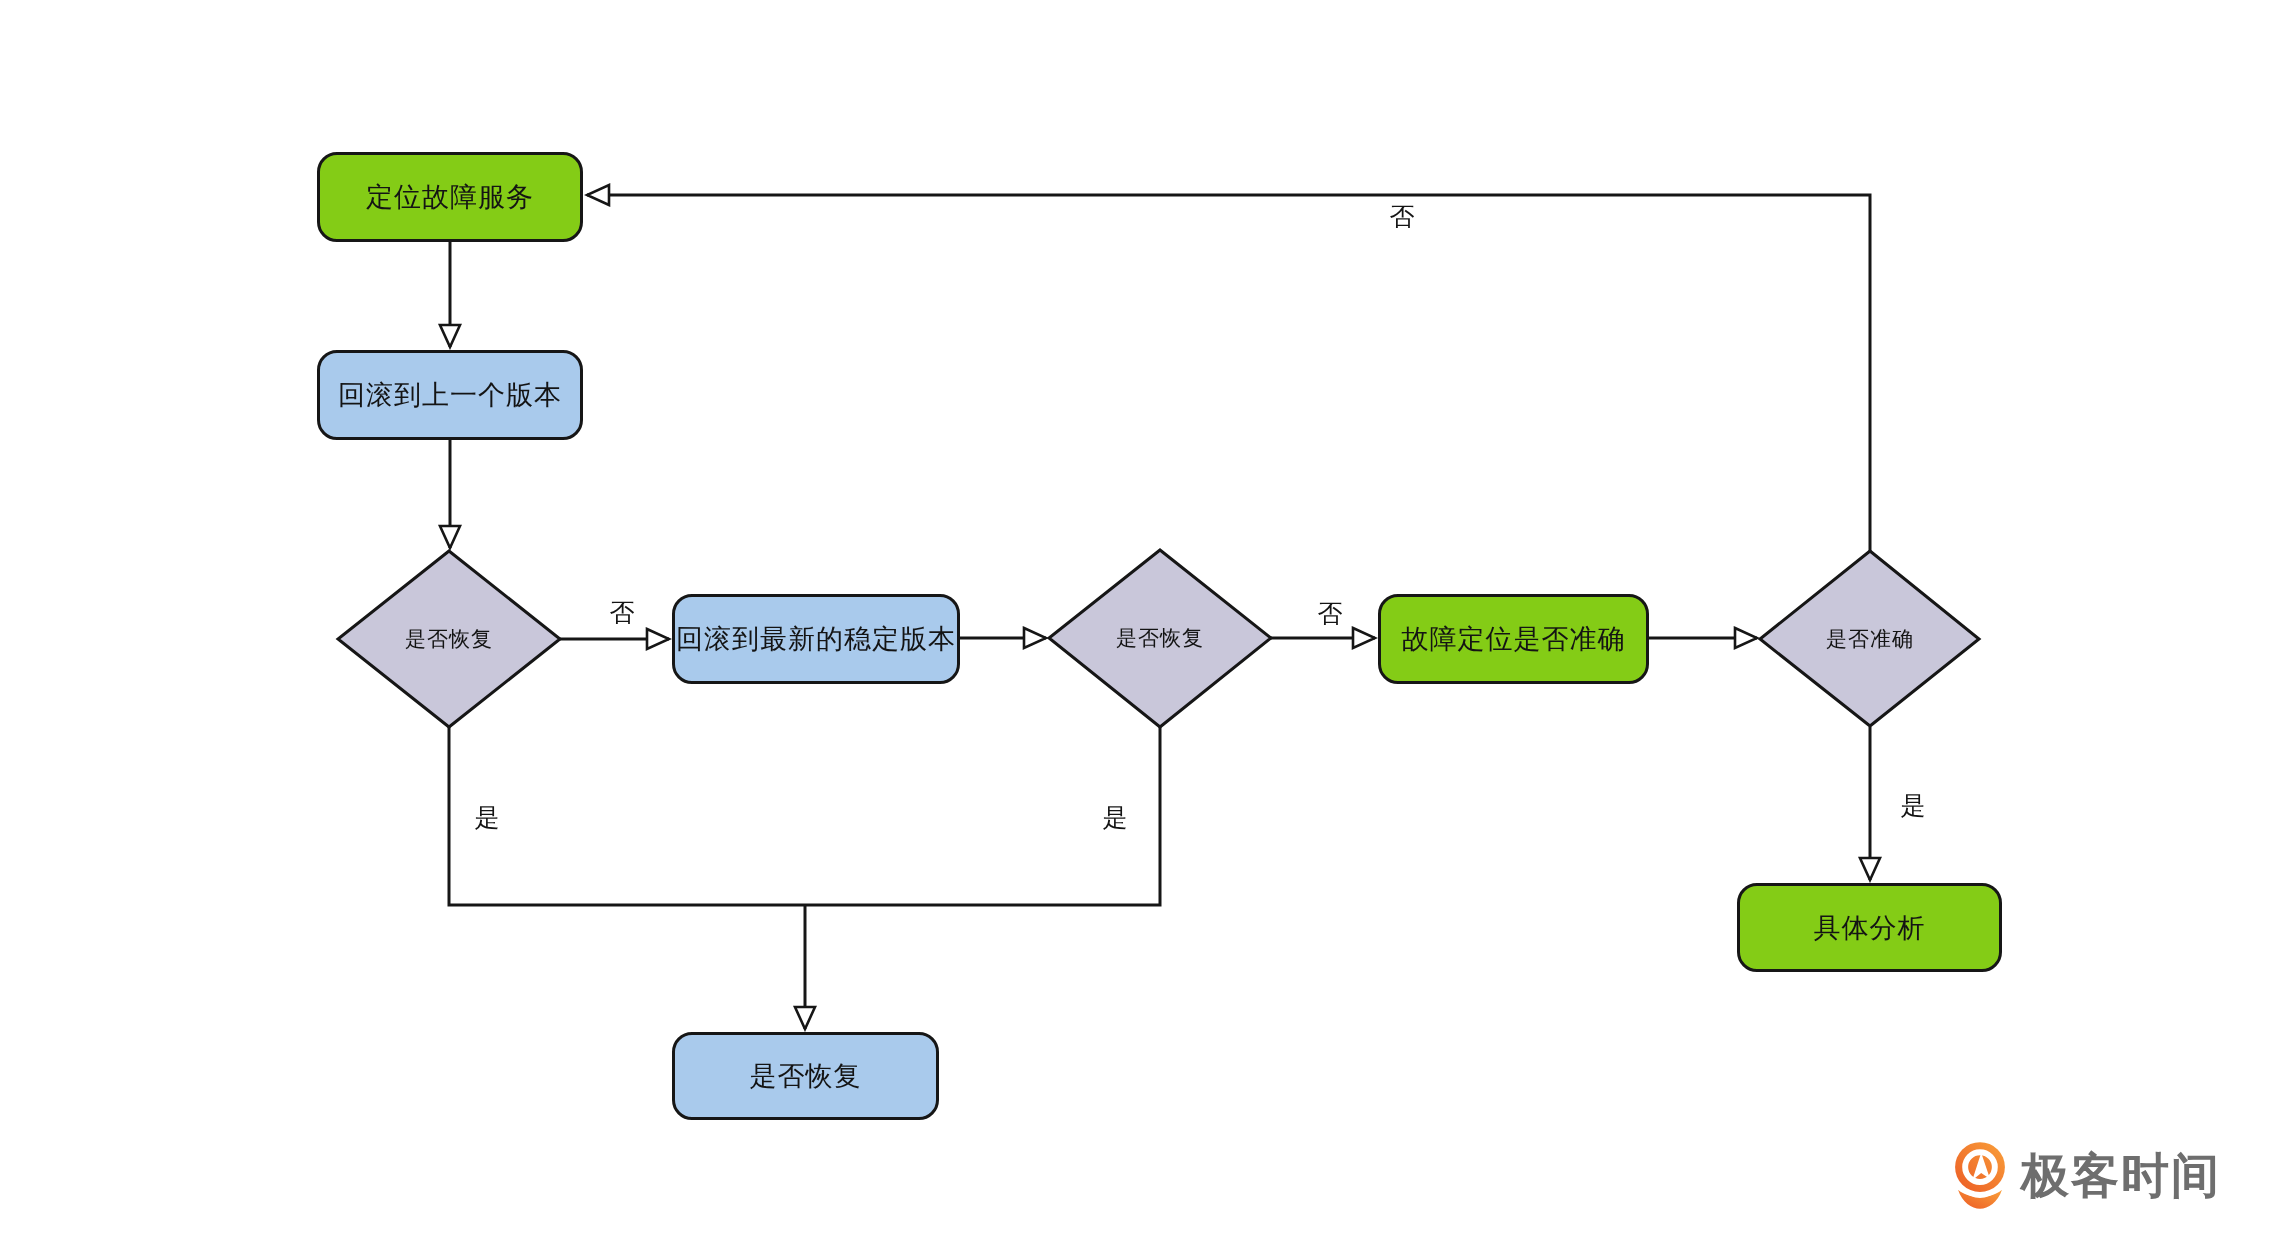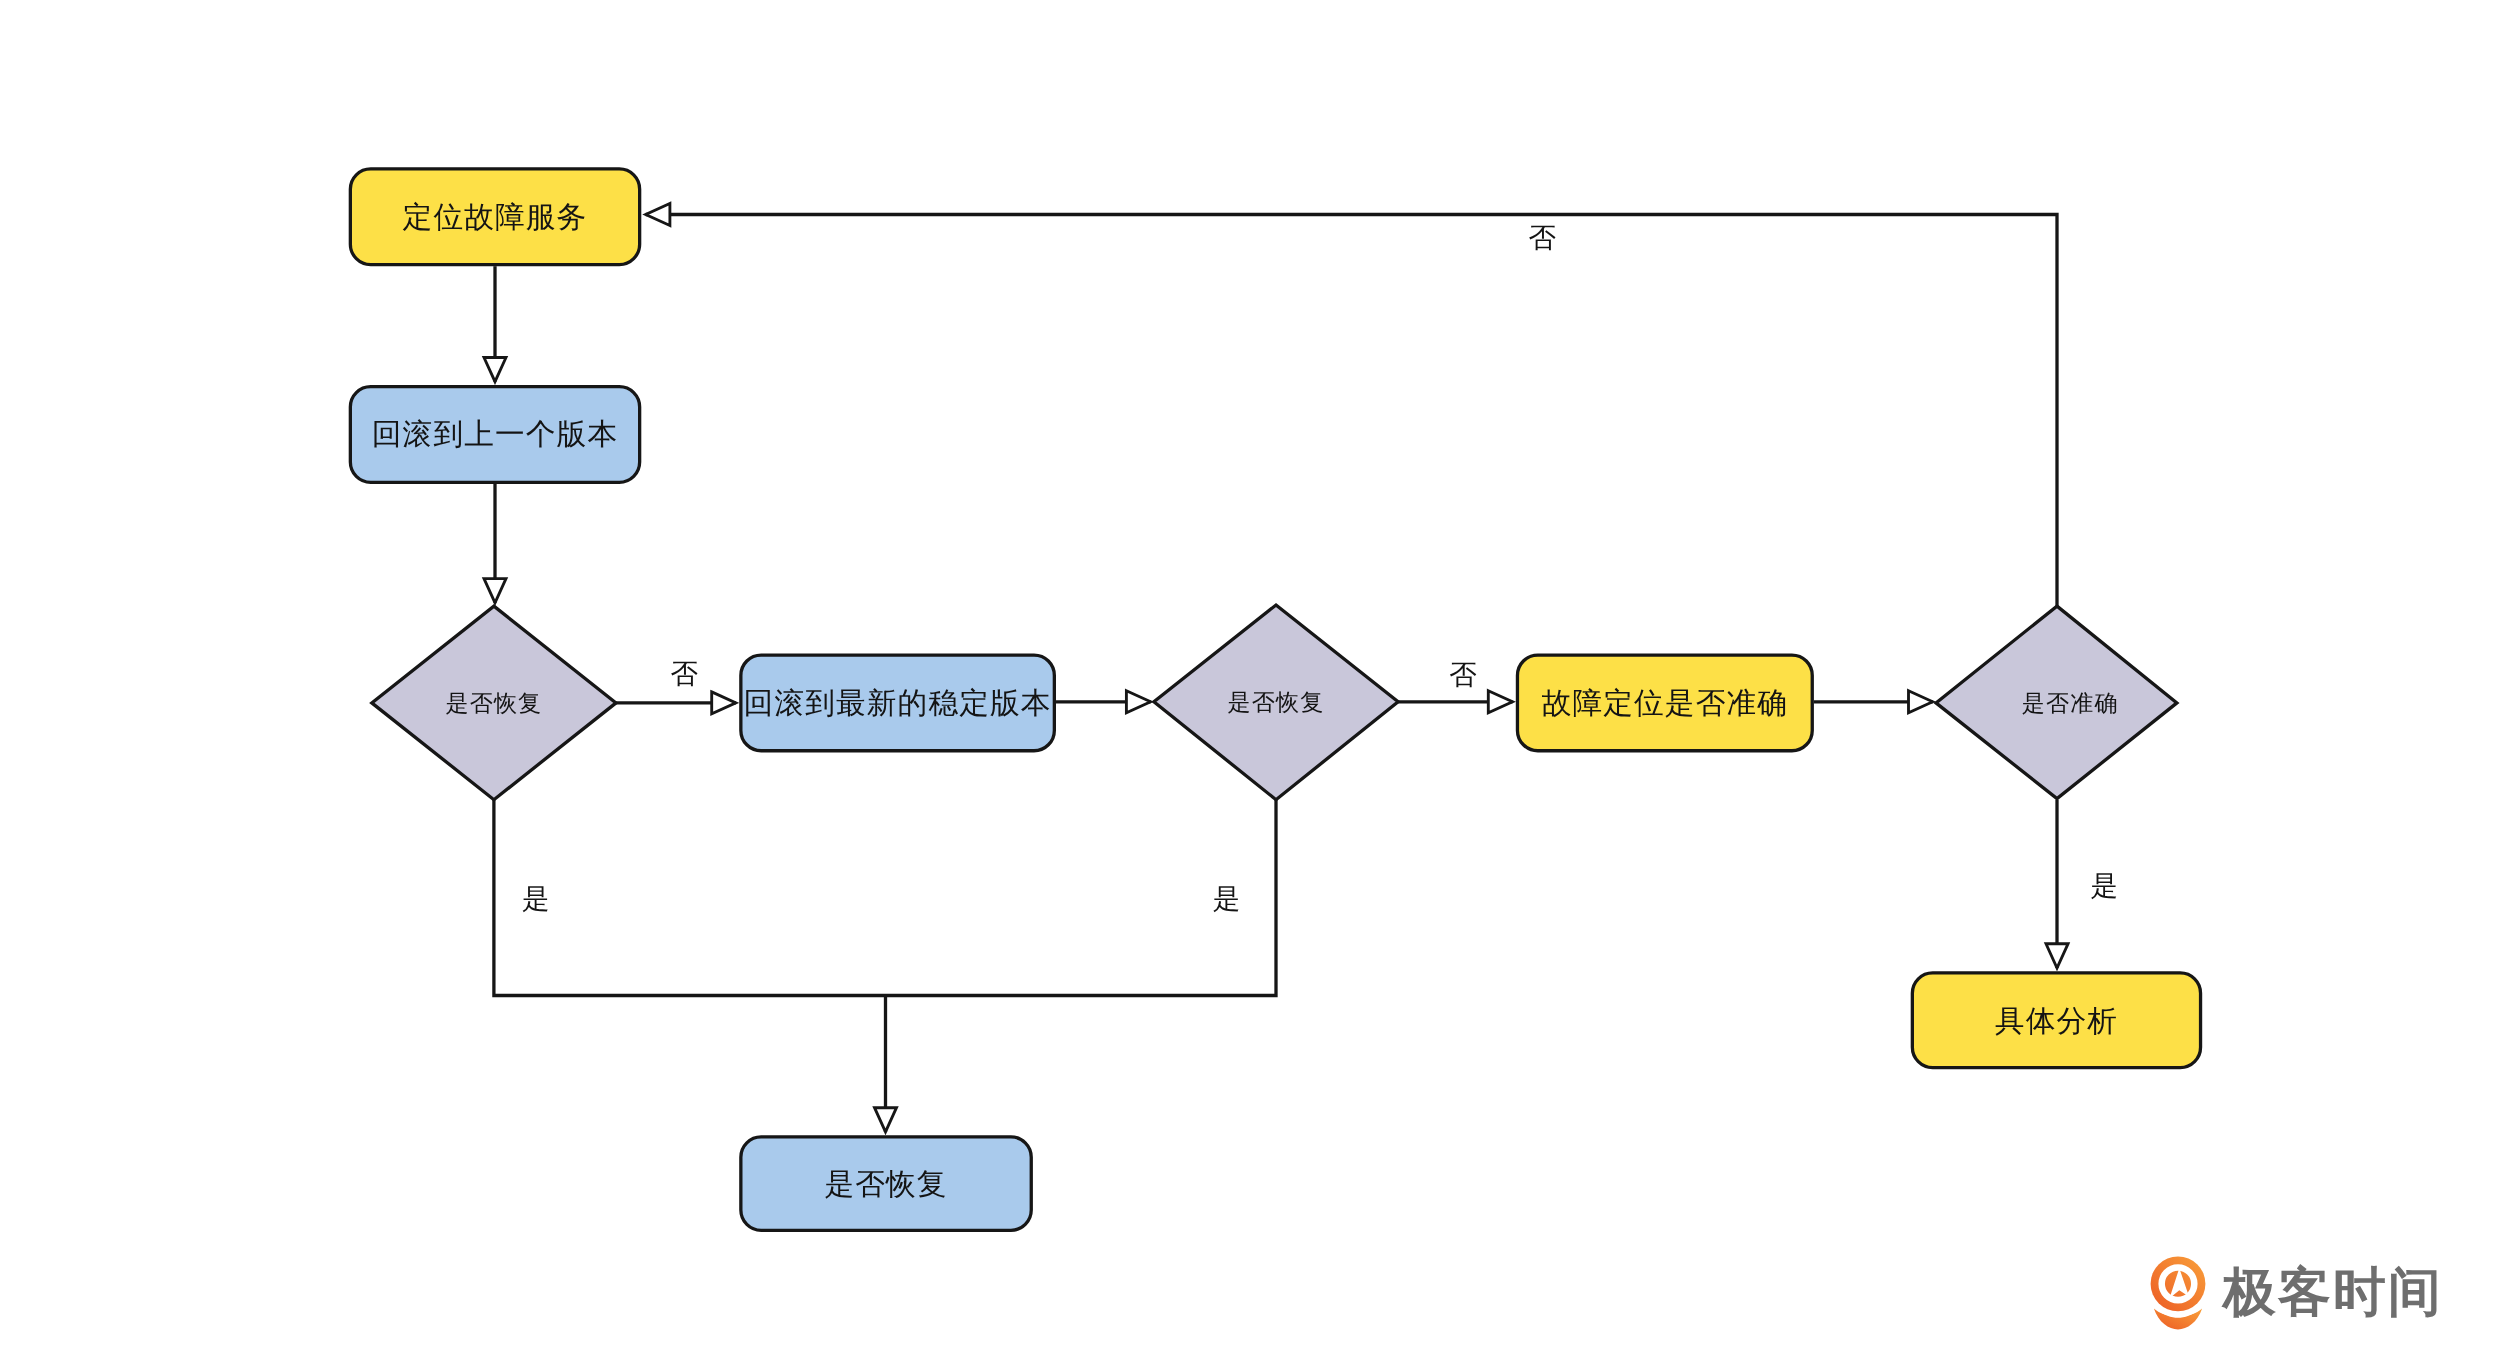--- a/index.html
+++ b/index.html
@@ -14,21 +14,21 @@
   .node {
     position:absolute;
     display:flex; align-items:center; justify-content:center;
     border:3px solid #161616;
     border-radius:20px;
     font-size:27px; font-weight:500; color:#141414;
     letter-spacing:1px;
     box-sizing:border-box;
     text-align:center;
   }
-  .node.yellow { background:#fde047;justify-content:center; }
+  .node.yellow { background:#84cc16;justify-content:center; }
   .node.blue   { background:#A9CAEC; }
   .diamond-label {
     position:absolute;
     transform:translate(-50%,-50%);
     font-size:21px; font-weight:500; color:#141414;
     letter-spacing:1px;
     white-space:nowrap;
   }
   .edge-label {
     position:absolute;
@@ -38,21 +38,21 @@
   }
   
   #n-locate      { left:317px;  top:152px;  width:266px; height:90px; }
   #n-rollprev    { left:317px;  top:350px;  width:266px; height:90px; }
   #n-rollstable  { left:672px;  top:594px;  width:288px; height:90px; }
   #n-accurateq   { left:1378px; top:594px;  width:271px; height:90px; }
   #n-analysis    { left:1737px; top:883px;  width:265px; height:89px; }
   #n-end         { left:672px;  top:1032px; width:267px; height:88px; }
   #dl-rec1 { left:449px;  top:639px; }
   #dl-rec2 { left:1160px; top:638px; }
-  #dl-acc  { left:1870px; top:639px;margin-left:12px; }
+  #dl-acc  { left:1870px; top:639px; }
   #el-no1  { left:622px;  top:612px; }
   #el-no2  { left:1330px; top:613px; }
   #el-no3  { left:1402px; top:216px; }
   #el-yes1 { left:487px;  top:817px; }
   #el-yes2 { left:1115px; top:817px; }
   #el-yes3 { left:1913px; top:805px; }
   .brand {
     position:absolute; left:1950px; top:1141px;
     display:flex; align-items:center;
   }

